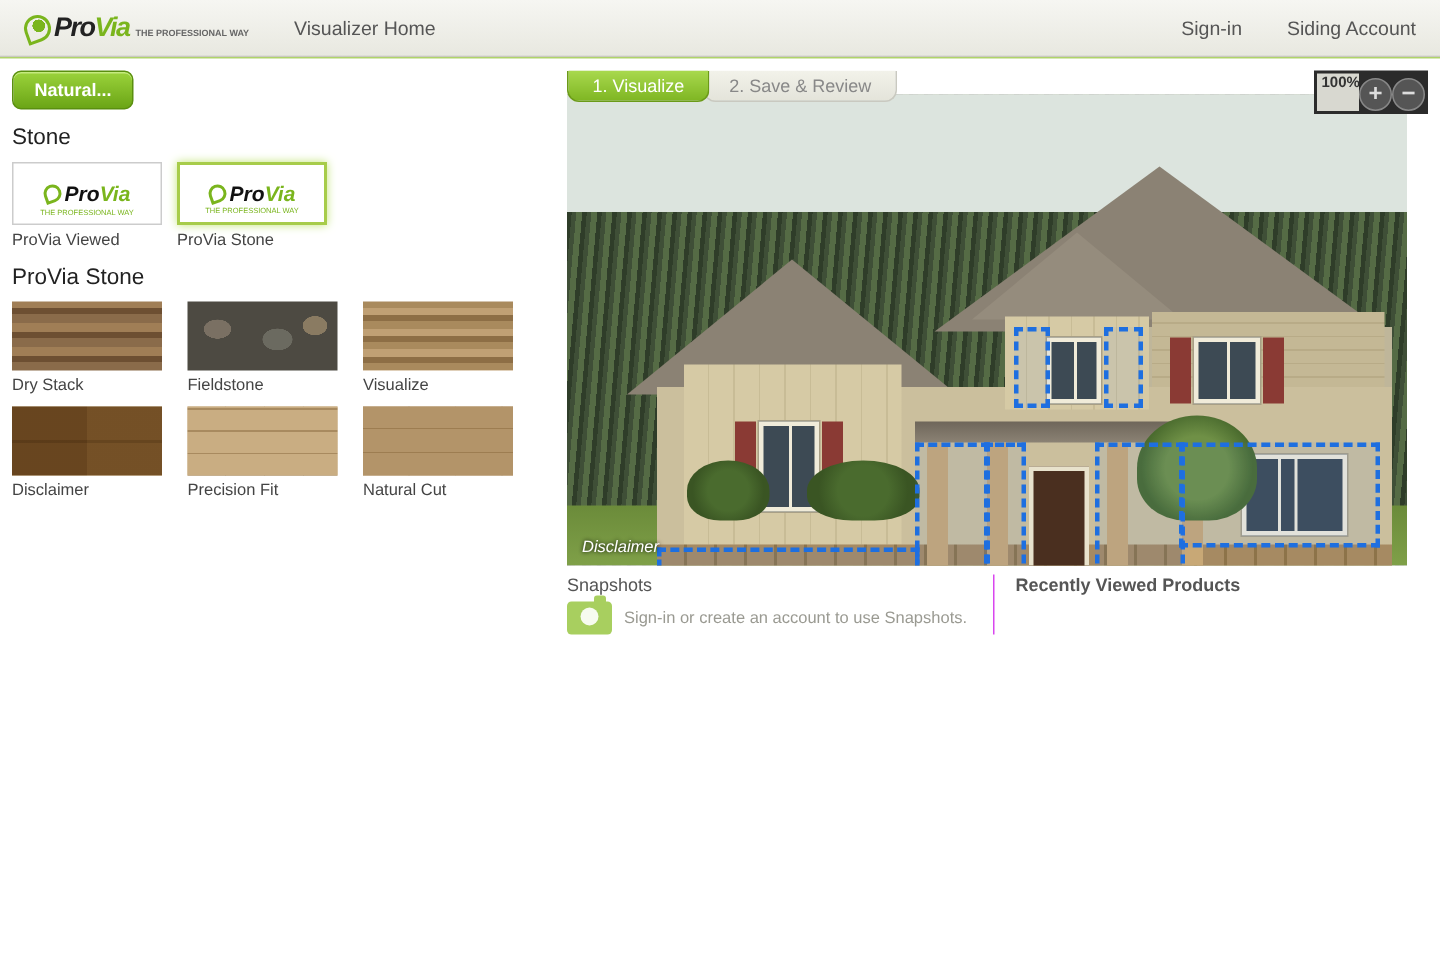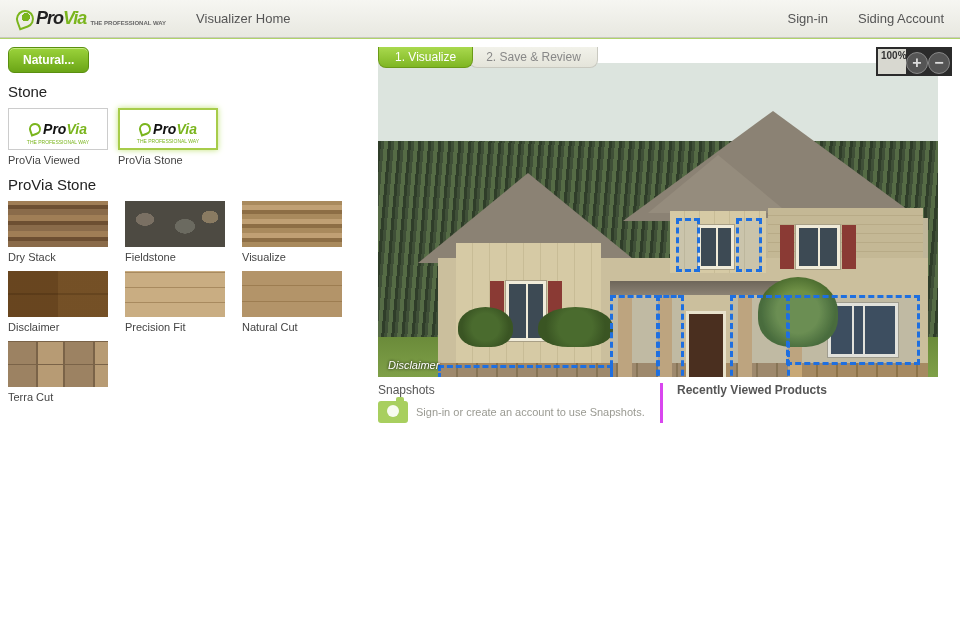--- a/index.html
+++ b/index.html
@@ -297,21 +297,21 @@
   position:absolute; bottom:6px; left:10px;
   color:#fff; font-size:11px; font-style:italic;
   text-shadow: 0 0 3px #000;
 }
 
 .bottom-row {
   display:flex; margin-top: 6px;
 }
 .snap-col {
   width: 285px;
-  border-right: 3px solid #d946ef;
+  border-right: 1px solid #d946ef;
   padding-right: 10px;
 }
 .snap-title, .rv-title {
   font-size: 12px; color: #555; margin-bottom: 4px;
 }
 .snap-body { display:flex; align-items:center; gap:8px; }
 .cam-icon {
   width: 30px; height: 22px; background:#a8cf5f;
   border-radius: 3px; position:relative;
 }
@@ -392,24 +392,20 @@
           <div class="stone-thumb tex-limestone"></div>
           <div class="stone-label">Disclaimer</div>
         </div>
         <div class="stone-card">
           <div class="stone-thumb tex-precisionfit"></div>
           <div class="stone-label">Precision Fit</div>
         </div>
         <div class="stone-card">
           <div class="stone-thumb tex-naturalcut"></div>
           <div class="stone-label">Natural Cut</div>
-        </div>
-        <div class="stone-card">
-          <div class="stone-thumb tex-terracut"></div>
-          <div class="stone-label">Terra Cut</div>
         </div>
       </div>
   </div>
 
   <div class="viewer">
     <div class="tab-row">
       <div class="tab active">1. Visualize</div>
       <div class="tab">2. Save &amp; Review</div>
     </div>
     <div class="zoom-ctrl">

